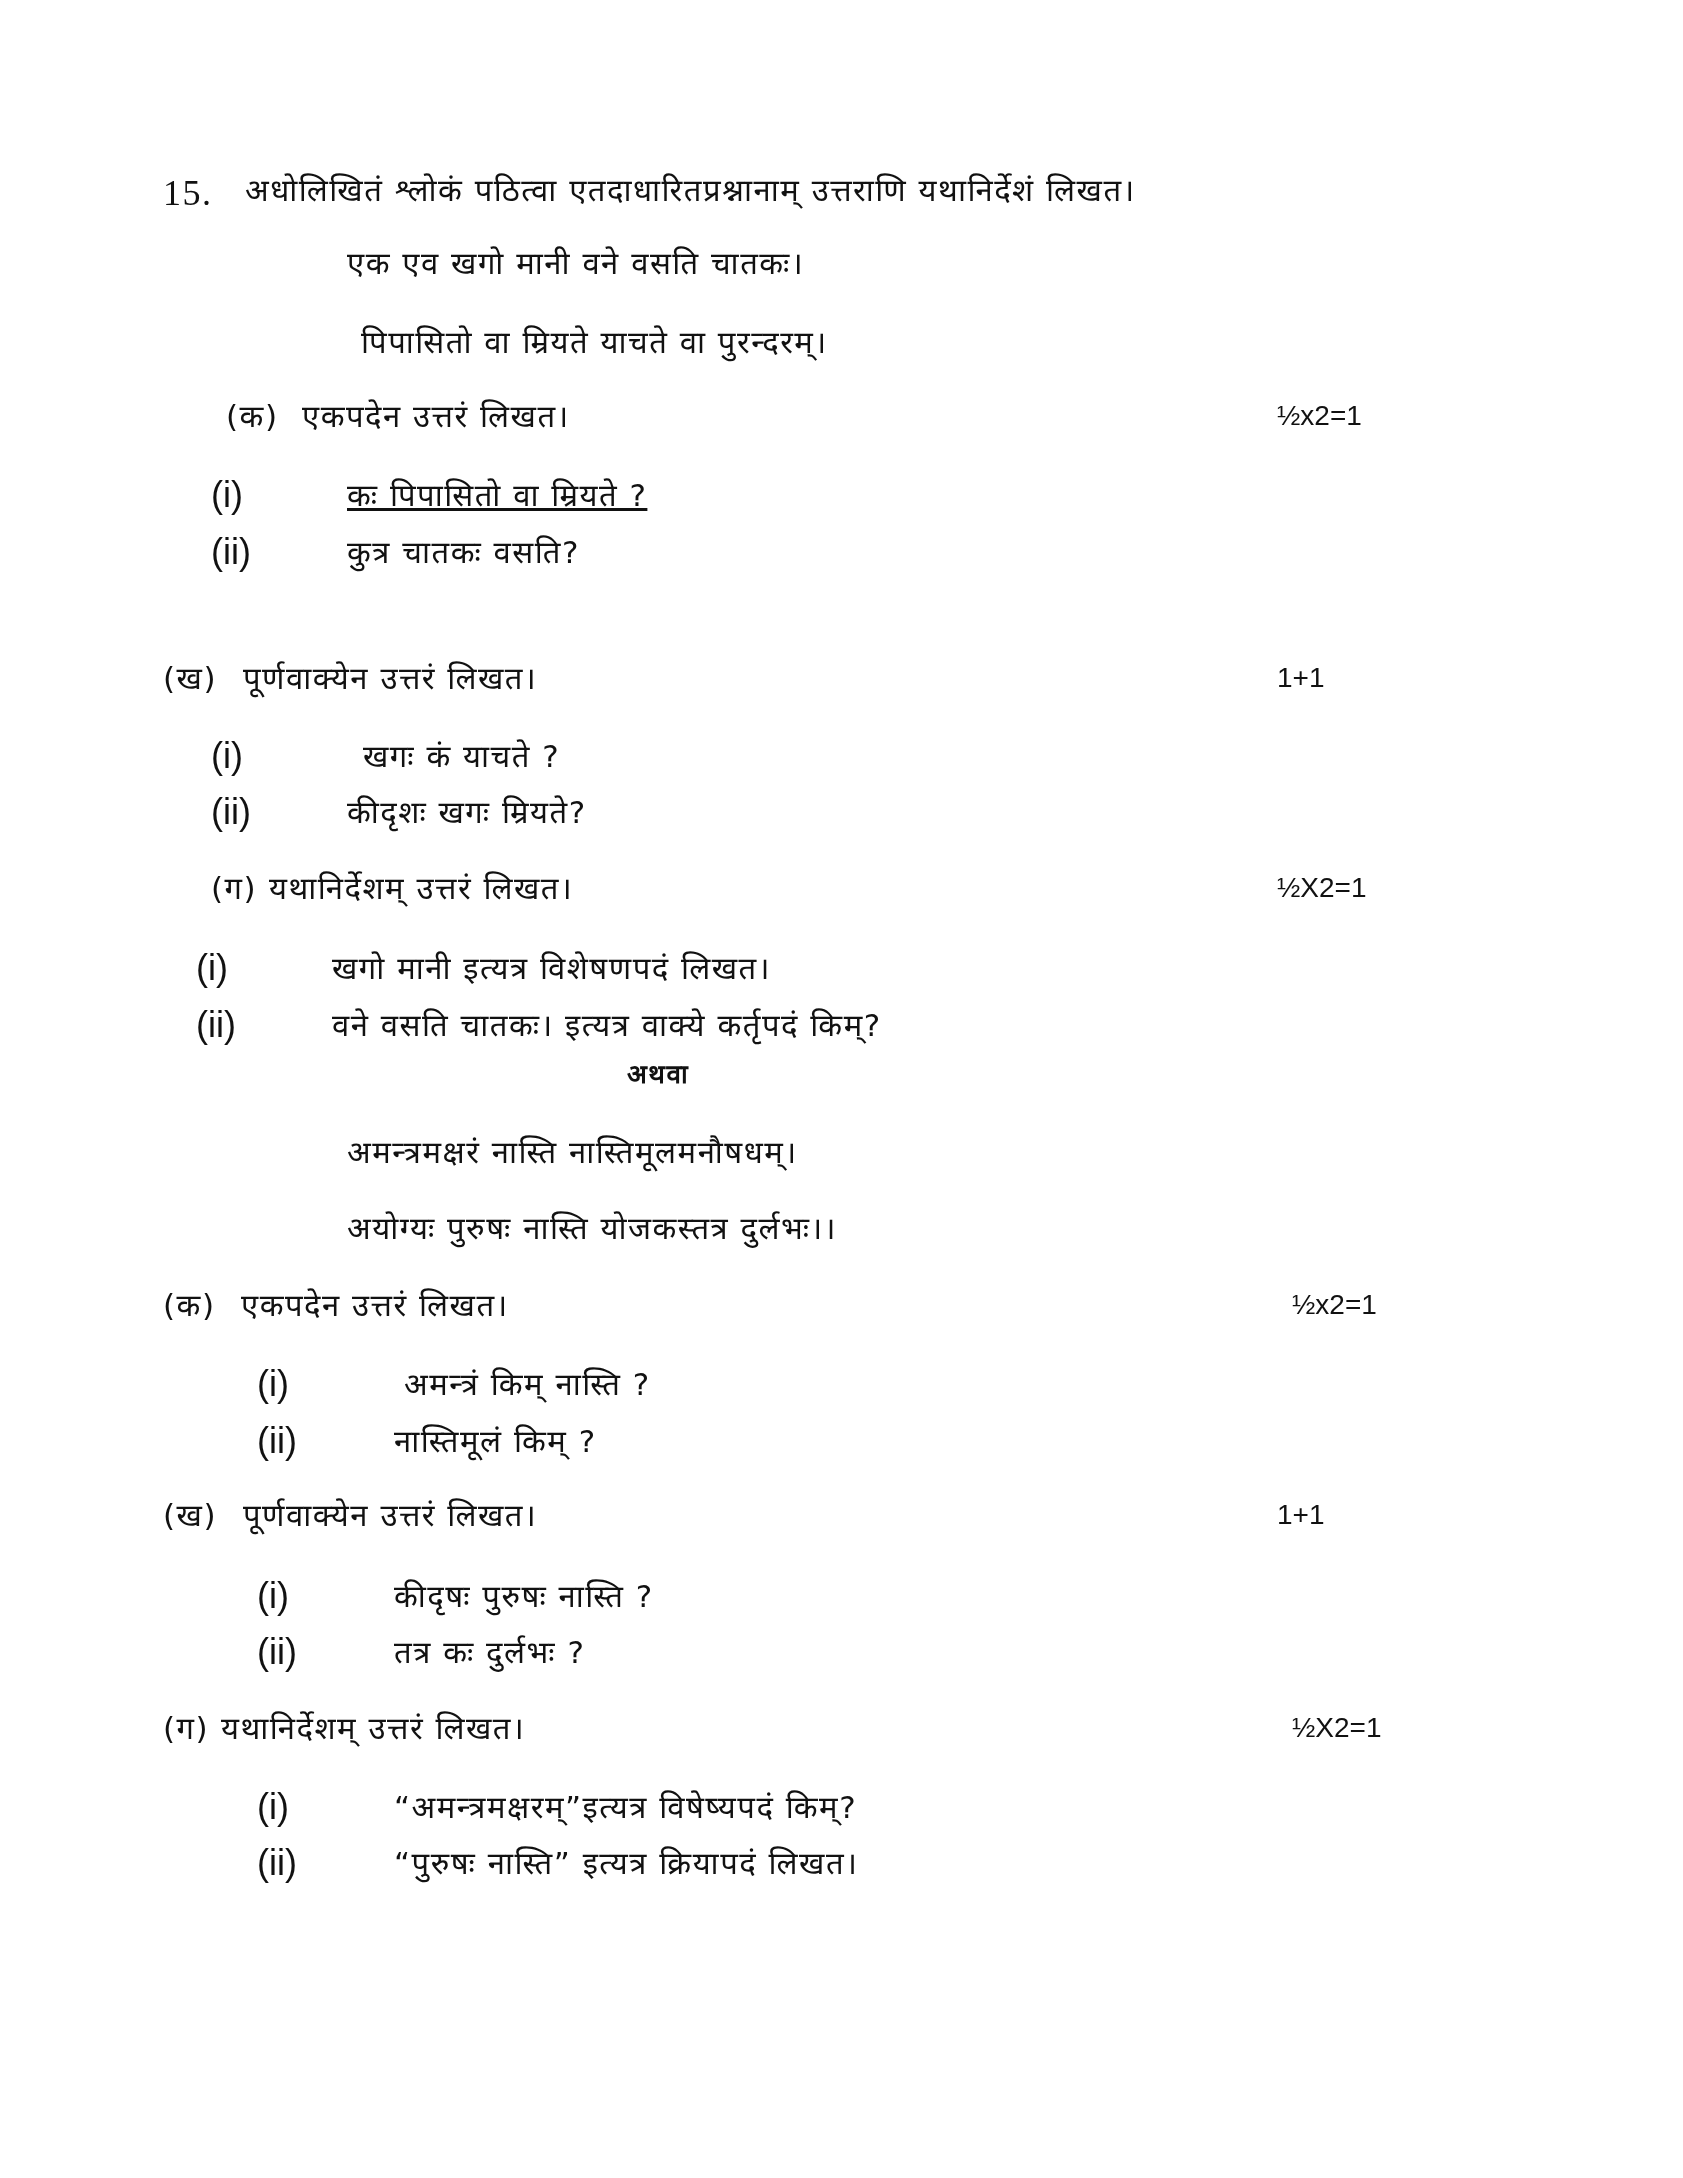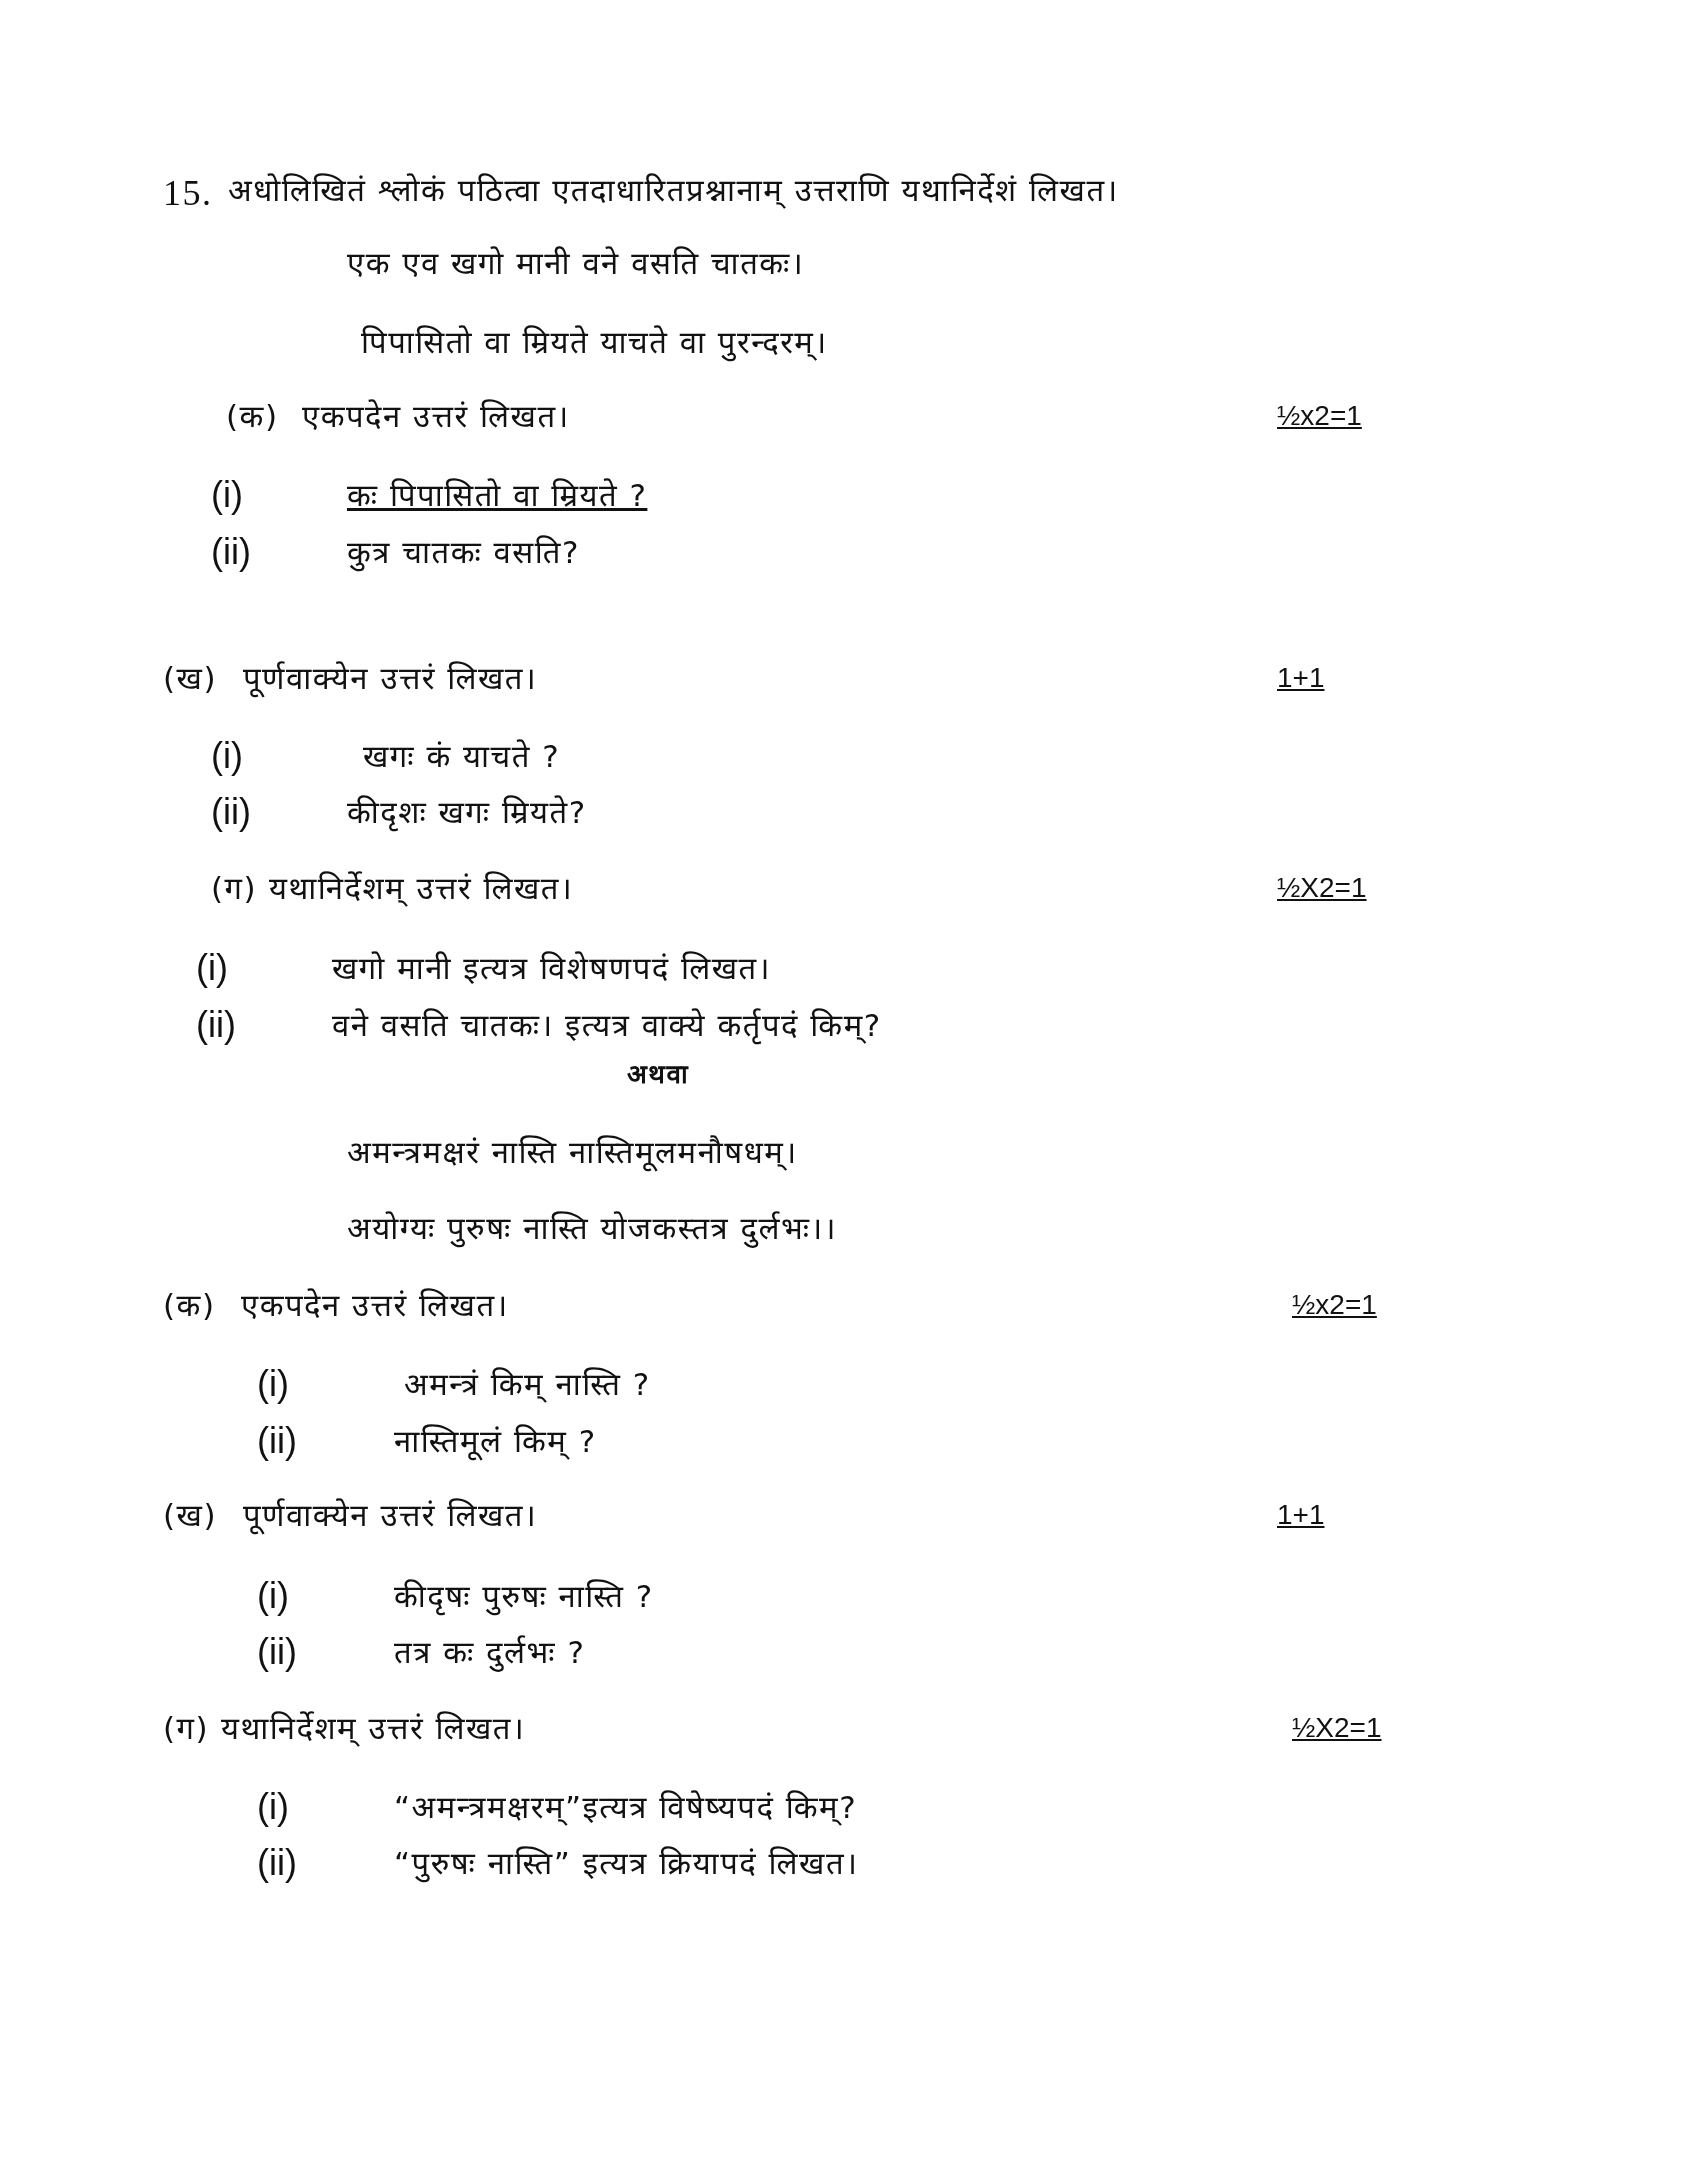--- a/index.html
+++ b/index.html
@@ -1,27 +1,27 @@
 <!DOCTYPE html>
 <html><head>
 <meta charset="utf-8">
 <style>
   html, body { margin: 0; padding: 0; background: #ffffff; }
   body { width: 1683px; height: 2178px; position: relative; overflow: hidden; color: #111111; }
   .ln { position: absolute; white-space: nowrap; font-family: "DejaVu Sans", sans-serif; font-size: 31px; line-height: 40px; letter-spacing: 1.5px; }
   .qno { font-family: Liberation Serif, serif; font-size: 36px; }
   .roman { position: absolute; font-family: "Liberation Sans", sans-serif; font-size: 36px; line-height: 40px; }
-  .mark { position: absolute; font-family: "Liberation Sans", sans-serif; font-size: 28px; line-height: 40px; text-decoration: underline; }
+  .mark { position: absolute; font-family: "Liberation Sans", sans-serif; font-size: 28px; line-height: 40px; }
   .bold { font-weight: bold; font-size: 26px; }
 </style>
 </head>
 <body>
 
 <span class="ln qno" style="left:163px; top:173px;">15.</span>
-<span class="ln" style="left:228px; top:170px;">अधोलिखितं श्लोकं पठित्वा एतदाधारितप्रश्नानाम् उत्तराणि यथानिर्देशं लिखत।</span>
+<span class="ln" style="left:245px; top:170px;">अधोलिखितं श्लोकं पठित्वा एतदाधारितप्रश्नानाम् उत्तराणि यथानिर्देशं लिखत।</span>
 
 <span class="ln" style="left:347px; top:243px;">एक एव खगो मानी वने वसति चातकः।</span>
 <span class="ln" style="left:361px; top:322px;">पिपासितो वा म्रियते याचते वा पुरन्दरम्।</span>
 
 <span class="ln" style="left:226px; top:396px;">(क)</span>
 <span class="ln" style="left:302px; top:396px;">एकपदेन उत्तरं लिखत।</span>
 <span class="mark" style="left:1277px; top:396px;">½x2=1</span>
 <span class="roman" style="left:211px; top:475px;">(i)</span>
 <span class="ln" style="left:347px; top:475px;text-decoration:underline;">कः पिपासितो वा म्रियते ?</span>
 <span class="roman" style="left:211px; top:532px;">(ii)</span>

